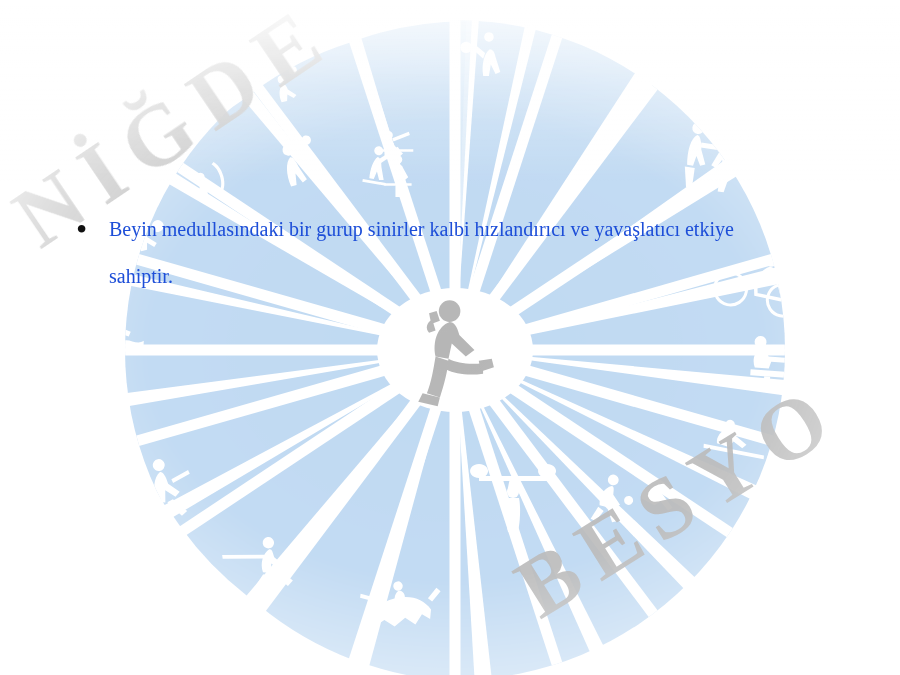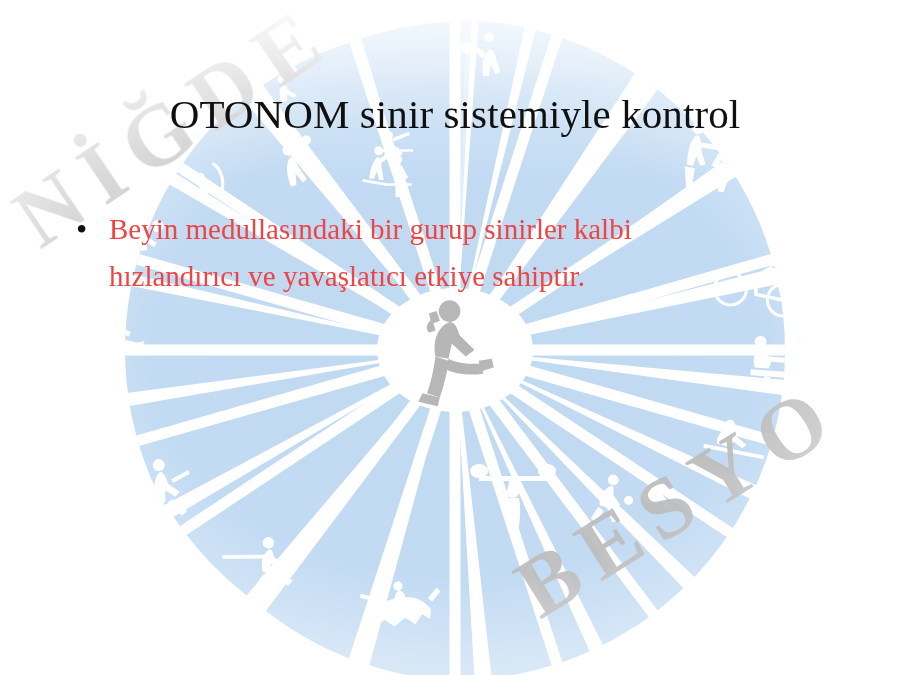--- a/index.html
+++ b/index.html
@@ -68,23 +68,23 @@
     flex: 0 0 auto;
     width: 33px;
     font-size: 32px;
     line-height: 47px;
     color: #101010;
     text-align: left;
     padding-left: 4px;
   }
   .bullet-text {
     flex: 1 1 auto;
-    font-size: 29px;
+    font-size: 20px;
     line-height: 47px;
-    color: #ef4444;
+    color: #1d4ed8;
     max-width: 650px;
   }
 </style>
 </head>
 <body>
 
 <div id="slide">
 
   <div id="emblem-layer">
     <svg viewBox="0 0 900 675" xmlns="http://www.w3.org/2000/svg">
@@ -336,21 +336,20 @@
           </g>
         </g>
       </g>
 
       <rect x="0" y="0" width="900" height="330" fill="url(#topWash)"></rect>
     </svg>
   </div>
 
   <div id="content">
 
-    <div id="title">OTONOM sinir sistemiyle kontrol</div>
 
     <div id="body-block">
       <div class="bullet-row">
         <span class="bullet-mark">•</span>
         <span class="bullet-text">Beyin medullasındaki bir gurup sinirler kalbi hızlandırıcı ve yavaşlatıcı etkiye sahiptir.</span>
       </div>
     </div>
 
   </div>
 </div>

